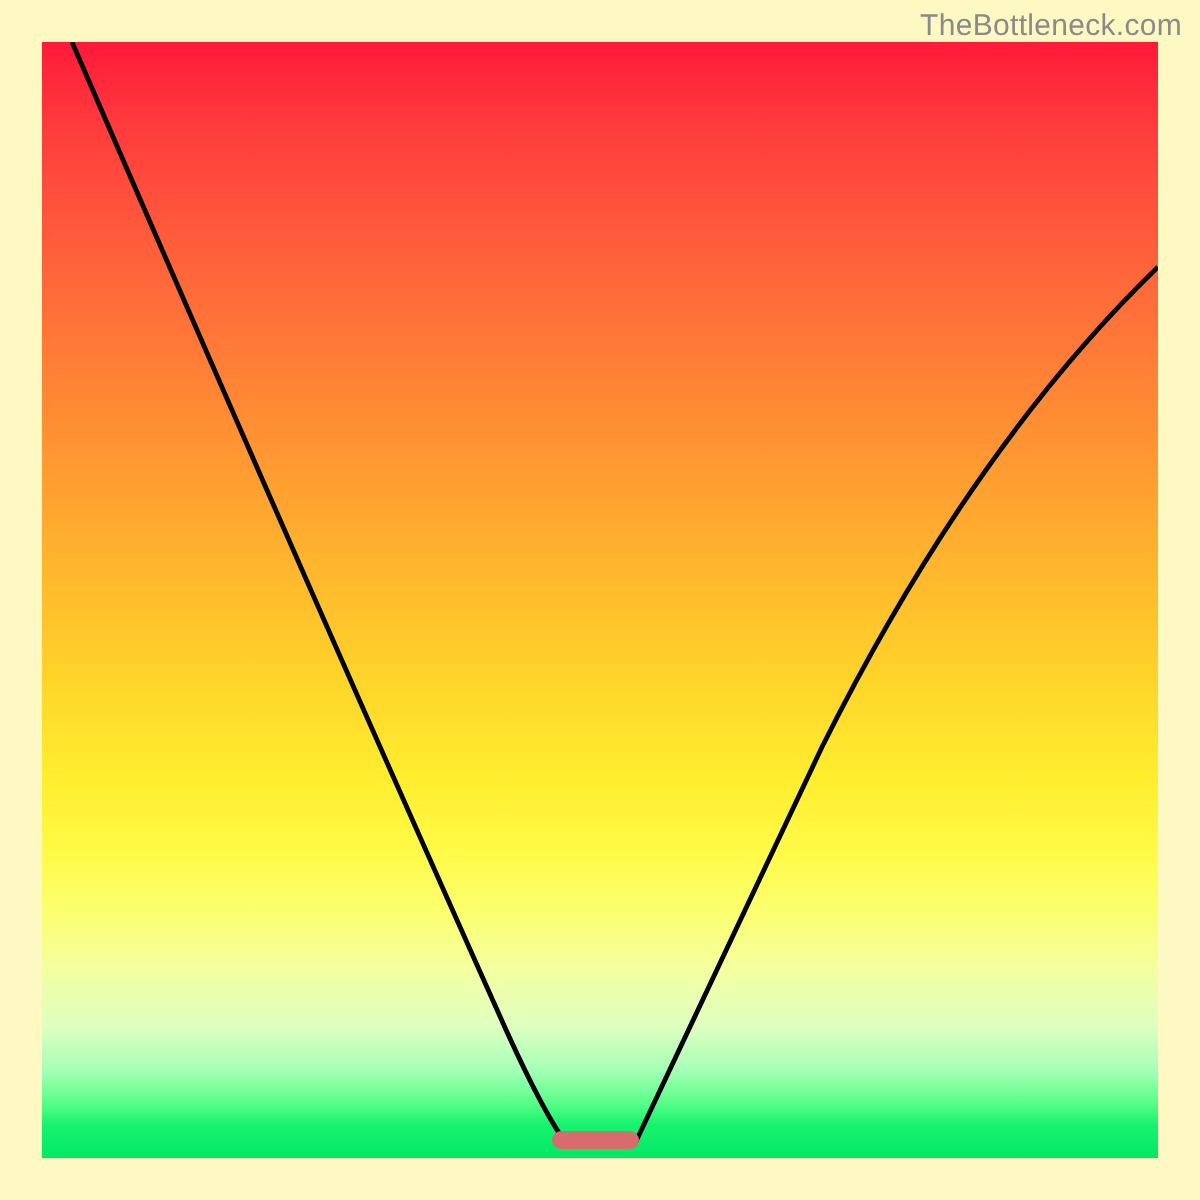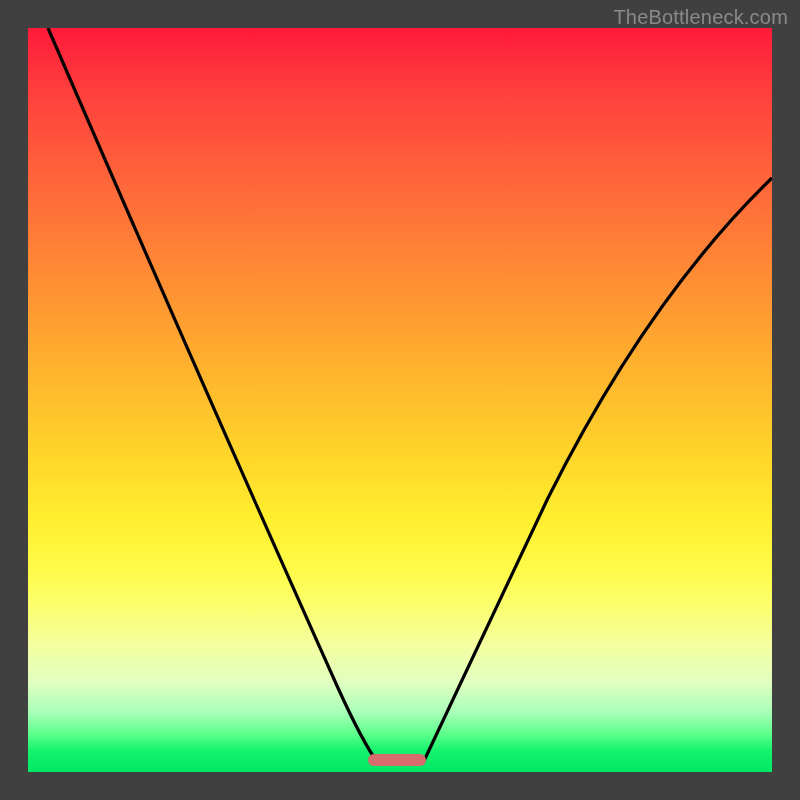--- a/index.html
+++ b/index.html
@@ -10,21 +10,21 @@
     background: #000;
     position: relative;
     font-family: Arial, sans-serif;
   }
   .frame {
     position: absolute;
     top: 0;
     left: 0;
     width: 800px;
     height: 800px;
-    background: #404040;
+    background: #fef9c3;
   }
   .plot-area {
     position: absolute;
     top: 28px;
     left: 28px;
     width: 744px;
     height: 744px;
     overflow: hidden;
   }
   .gradient {

